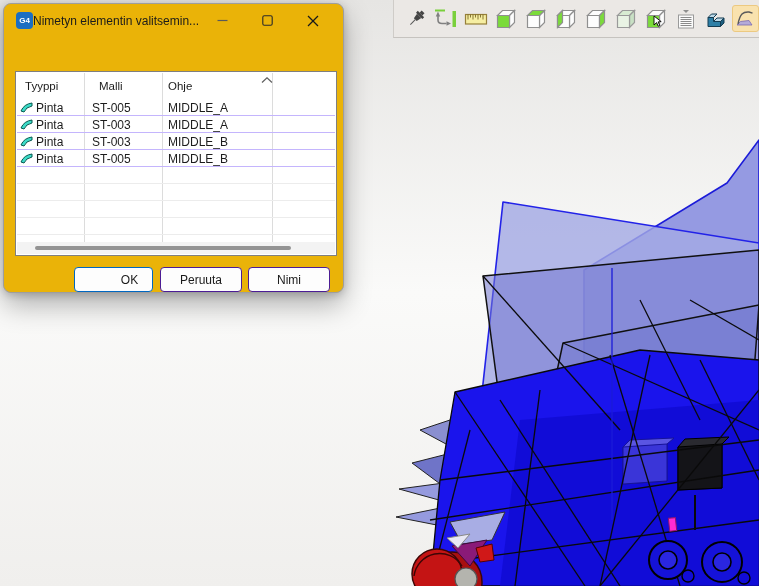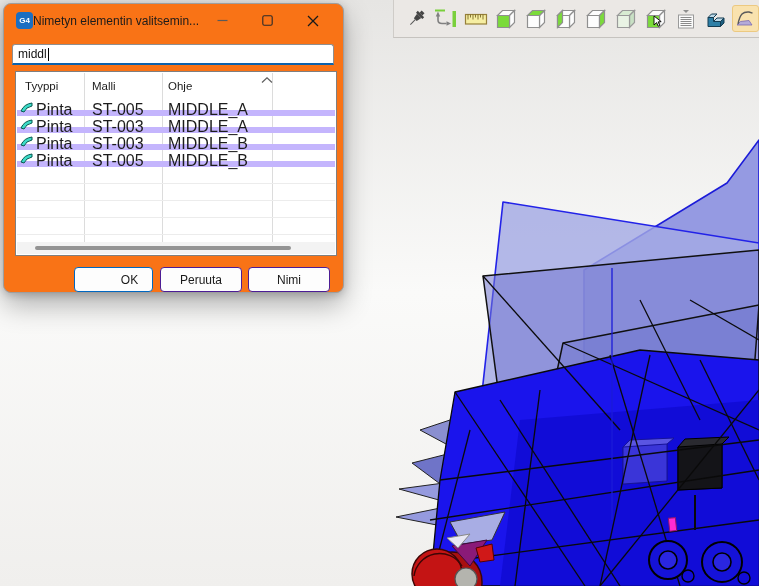--- a/index.html
+++ b/index.html
@@ -14,21 +14,21 @@
   
   .toolbar { position:absolute; top:0; left:393px; right:0; height:38px;
     background:#ebe8e5; border-left:1px solid #cfccc8; border-bottom:1px solid #c6c3bf;
     display:flex; align-items:center; gap:3px; padding-left:8px; z-index:5; overflow:hidden; }
   .tool-btn { width:27px; height:27px; display:flex; align-items:center; justify-content:center;
     border-radius:3px; flex:0 0 auto; }
   .tool-btn.hovered { background:#f9e2ae; border:1px solid #ecc981; }
 
   
   .dialog { position:absolute; left:3px; top:3px; width:341px; height:290px;
-    background:#f97316; border:1px solid #9e9e9e; border-radius:8px; z-index:10;
+    background:#eab308; border:1px solid #9e9e9e; border-radius:8px; z-index:10;
     box-shadow:0 12px 28px rgba(0,0,0,.30), 0 2px 8px rgba(0,0,0,.18); }
   .titlebar { position:absolute; left:0; right:0; top:0; height:33px;
     display:flex; align-items:center; padding-left:12px; }
   .app-icon { width:17px; height:17px; background:#1b6ec2; border-radius:4px;
     color:#fff; font-size:8px; font-weight:bold; display:flex; align-items:center;
     justify-content:center; flex:0 0 auto; }
   .title-text { margin-left:0; font-size:12px; color:#1b1b1b; white-space:nowrap; }
   .win-controls { position:absolute; right:8px; top:0; height:33px; display:flex; }
   .win-btn { width:45px; height:33px; display:flex; align-items:center; justify-content:center; }
 
@@ -39,22 +39,22 @@
   .caret { width:1px; height:13px; background:#000; margin-left:1px; }
 
   .list { position:absolute; left:11px; top:67px; width:322px; height:185px;
     border:1px solid #7f7f7f; background:#fff; box-shadow:inset 0 0 0 1px #fff; }
   .list-inner { position:absolute; inset:1px; background:#fff; overflow:hidden; }
   .vline { position:absolute; top:0; bottom:12px; width:1px; background:#dcdcdc; }
   .hdr { position:absolute; left:0; right:0; top:0; height:26px; font-size:11.5px;
     color:#1c1c1c; }
   .hdr span { position:absolute; top:7px; }
   .rows { position:absolute; left:0; right:0; top:26px; }
-  .trow { position:relative; height:17px; border-bottom:6px solid #c4b5fd;
-    font-size:16px; color:#1c1c1c;text-align:right; }
+  .trow { position:relative; height:17px; border-bottom:1px solid #c4b5fd;
+    font-size:12px; color:#1c1c1c;text-align:right; }
   .trow .cell { position:absolute; top:2px; white-space:nowrap; }
   .row-icon { position:absolute; left:3px; top:3px; }
   .empty-rows { position:absolute; left:0; right:0; top:94px; bottom:12px;
     background:repeating-linear-gradient(to bottom, transparent 0, transparent 16px, #ececec 16px, #ececec 17px); }
   .scroll-chevron { position:absolute; right:62px; top:4px; }
   .hscroll-track { position:absolute; left:0; right:0; bottom:0; height:12px; background:#f3f3f3; }
   .hscroll-thumb { position:absolute; left:18px; right:44px; top:4px; height:4px;
     background:#949494; border-radius:2px; }
 
   .btn-row { position:absolute; left:0; right:0; top:263px; height:25px; }
@@ -291,34 +291,30 @@
       </div>
       <div class="win-btn">
         <svg width="12" height="12" viewBox="0 0 12 12">
           <line x1="1" y1="1" x2="11" y2="11" stroke="#1a1a1a" stroke-width="1.2"></line>
           <line x1="11" y1="1" x2="1" y2="11" stroke="#1a1a1a" stroke-width="1.2"></line>
         </svg>
       </div>
     </div>
   </div>
 
-  <div class="search-box">
-    <span>middl</span>
-    <span class="caret"></span>
-  </div>
 
   <div class="list">
     <div class="list-inner">
       <div class="vline" style="left:67px"></div>
       <div class="vline" style="left:145px"></div>
       <div class="vline" style="left:255px"></div>
 
       <div class="hdr">
         <span style="left:8px">Tyyppi</span>
-        <span style="left:75px">Malli</span>
+        <span style="left:82px">Malli</span>
         <span style="left:151px">Ohje</span>
         <svg class="scroll-chevron" width="12" height="6" viewBox="0 0 12 6">
           <polyline points="1,5.5 6,0.8 11,5.5" fill="none" stroke="#606060" stroke-width="1.2"></polyline>
         </svg>
       </div>
 
       <div class="rows">
         <div class="trow">
           <svg class="row-icon" width="13" height="11" viewBox="0 0 13 11">
             <path d="M1 9 Q4 2 12 1 L12 4 Q6 5 4 10 Z" fill="#3cdcc8" stroke="#055a50" stroke-width="1"></path>

